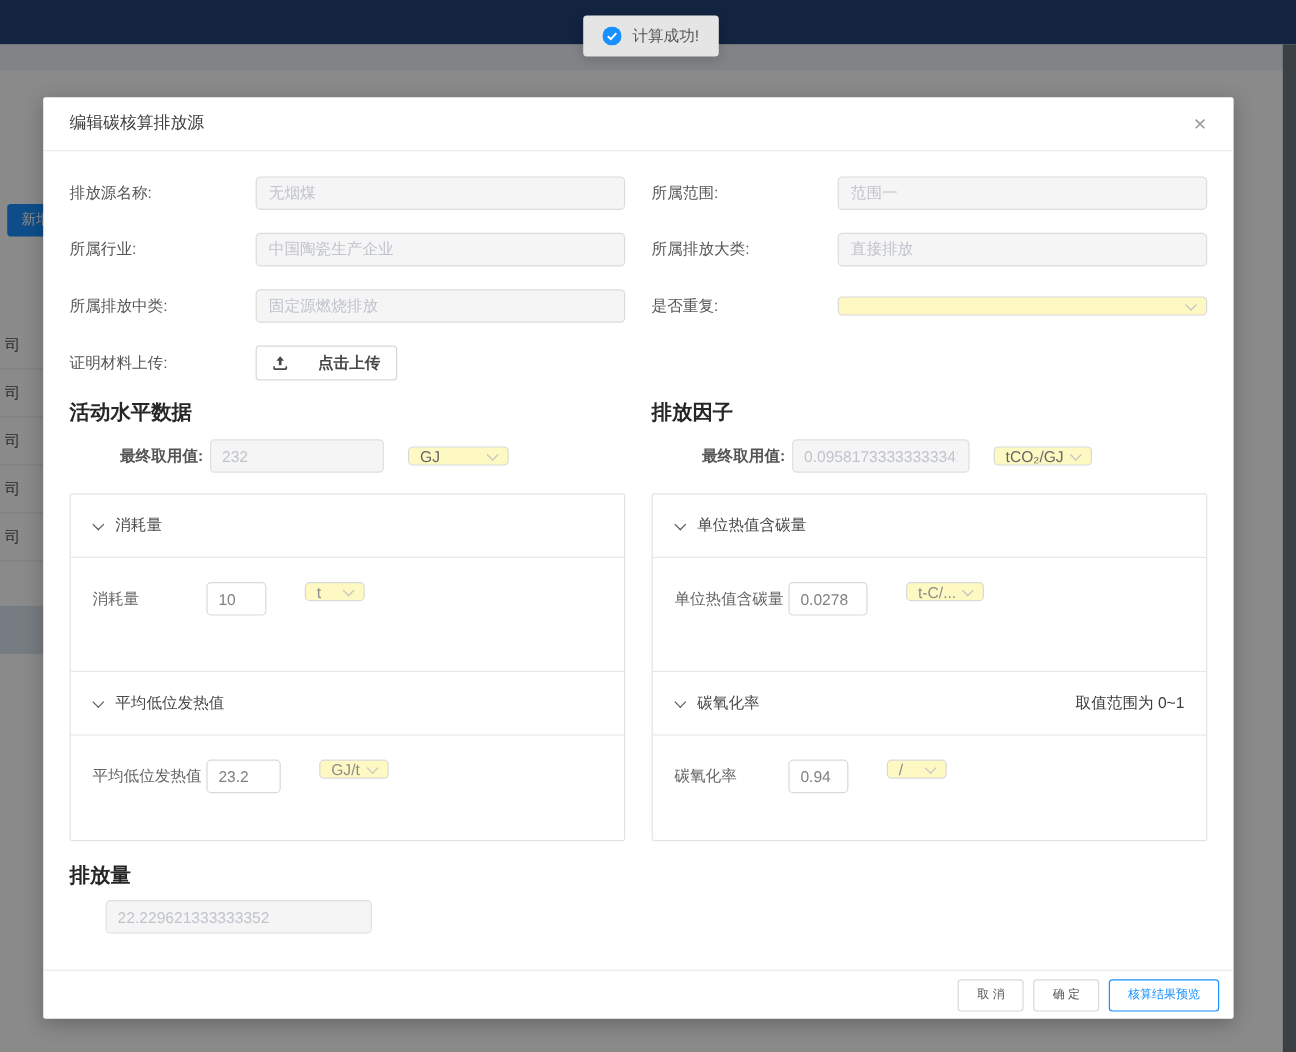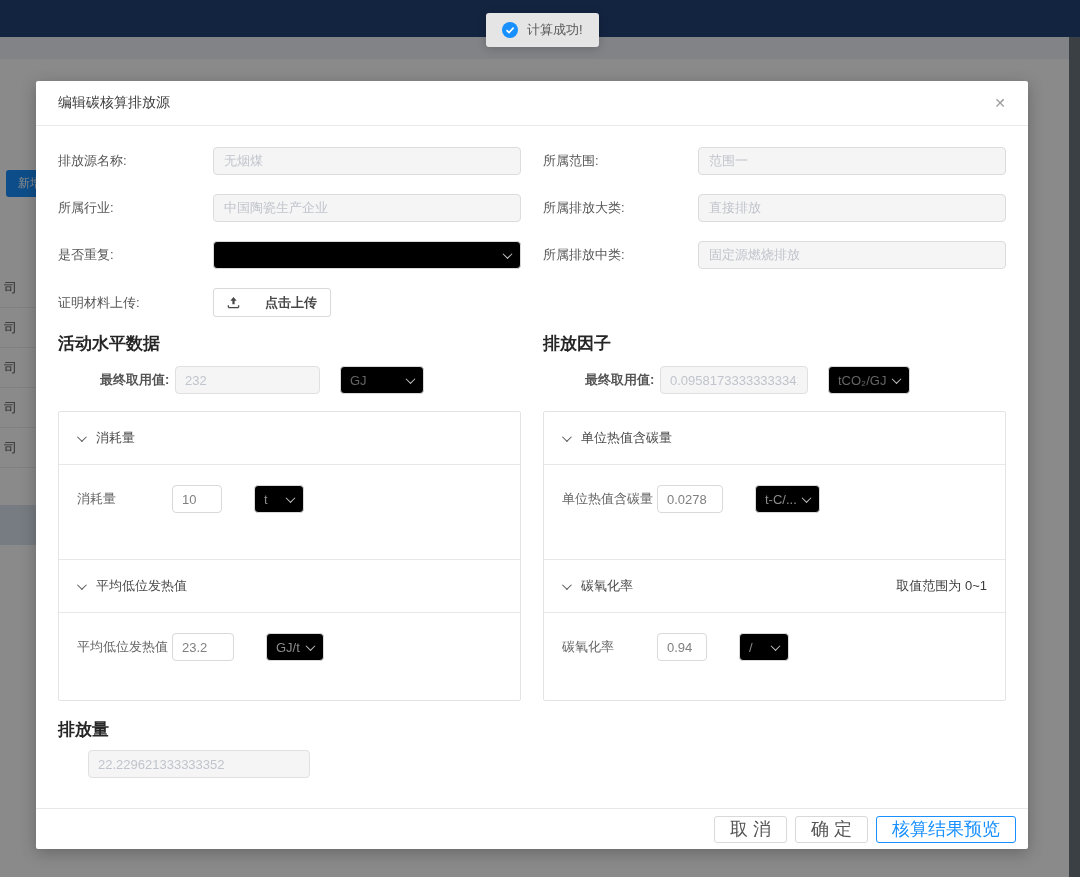--- a/index.html
+++ b/index.html
@@ -45,21 +45,21 @@
   .form-grid { display:grid; grid-template-columns:1fr 1fr; column-gap:22px; row-gap:19px; }
   .field { display:flex; align-items:center; }
   .field-label { width:155px; flex:none; font-size:13px; color:#555; }
   .control-wrap { flex:1; display:flex; align-items:center; }
   input.txt {
     width:100%; height:28px; border:1px solid #dcdcdc; border-radius:4px;
     padding:0 10px; font-size:13px; outline:none;
   }
   .input-dis { background:#f5f5f5; color:#c0c4cc; }
   .unit-select {
-    height:28px; border:1px solid #d9d9d9; border-radius:4px; background:#000000;
+    height:16px; border:1px solid #d9d9d9; border-radius:4px; background:#fef9c3;
     display:flex; align-items:center; justify-content:space-between;
     padding:0 9px; font-size:13px; color:#8c8c8c; cursor:pointer; gap:6px;
   }
   .select-empty { flex:1; }
   .chev {
     width:7px; height:7px; flex:none;
     border-right:1.3px solid #c3c3c3; border-bottom:1.3px solid #c3c3c3;
     transform:rotate(45deg) translate(-1px,-1px); display:inline-block;
   }
   .upload-btn {
@@ -94,21 +94,21 @@
   .emission-title { font-size:17px; font-weight:bold; color:#262626; margin-top:17px; }
   .emission-input-row { margin-top:9px;margin-left:30px; }
   .emission-input { width:222px; }
   
   .modal-footer {
     position:absolute; left:0; bottom:0; width:100%; height:41px;
     border-top:1px solid #e8e8e8; display:flex; align-items:center; justify-content:flex-end;
     gap:8px; padding:0 12px;
   }
   .btn {
-    height:27px; padding:0 15px; border-radius:3px; font-size:18px; cursor:pointer;
+    height:27px; padding:0 15px; border-radius:3px; font-size:10px; cursor:pointer;
     background:#fff; border:1px solid #d9d9d9; color:#555;
     display:inline-flex; align-items:center;
   }
   .btn-primary-outline { border:1px solid #1890ff; color:#1890ff; }
 </style>
 </head>
 <body>
 
 <div class="bg-page">
   <div class="topbar"></div>
@@ -168,32 +168,32 @@
         </div>
       </div>
       <div class="field">
         <span class="field-label">所属排放大类:</span>
         <div class="control-wrap">
           <input class="txt input-dis" readonly="" value="直接排放" style="">
         </div>
       </div>
 
       <div class="field">
+        <span class="field-label">所属排放中类:</span>
+        <div class="control-wrap">
+          <input class="txt input-dis" readonly="" value="固定源燃烧排放" style="">
+        </div>
+      </div>
+      <div class="field">
         <span class="field-label">是否重复:</span>
         <div class="control-wrap">
           <div class="unit-select select-empty">
             <span></span>
             <span class="chev"></span>
           </div>
-        </div>
-      </div>
-      <div class="field">
-        <span class="field-label">所属排放中类:</span>
-        <div class="control-wrap">
-          <input class="txt input-dis" readonly="" value="固定源燃烧排放" style="">
         </div>
       </div>
 
       <div class="field">
         <span class="field-label">证明材料上传:</span>
         <div class="control-wrap">
           <button class="upload-btn">
             <span style="display:inline-flex;">
               <svg width="13" height="13" viewBox="0 0 14 14">
                 <path d="M7 1 L10.4 5 H8.2 V9 H5.8 V5 H3.6 Z" fill="#484848"></path>

